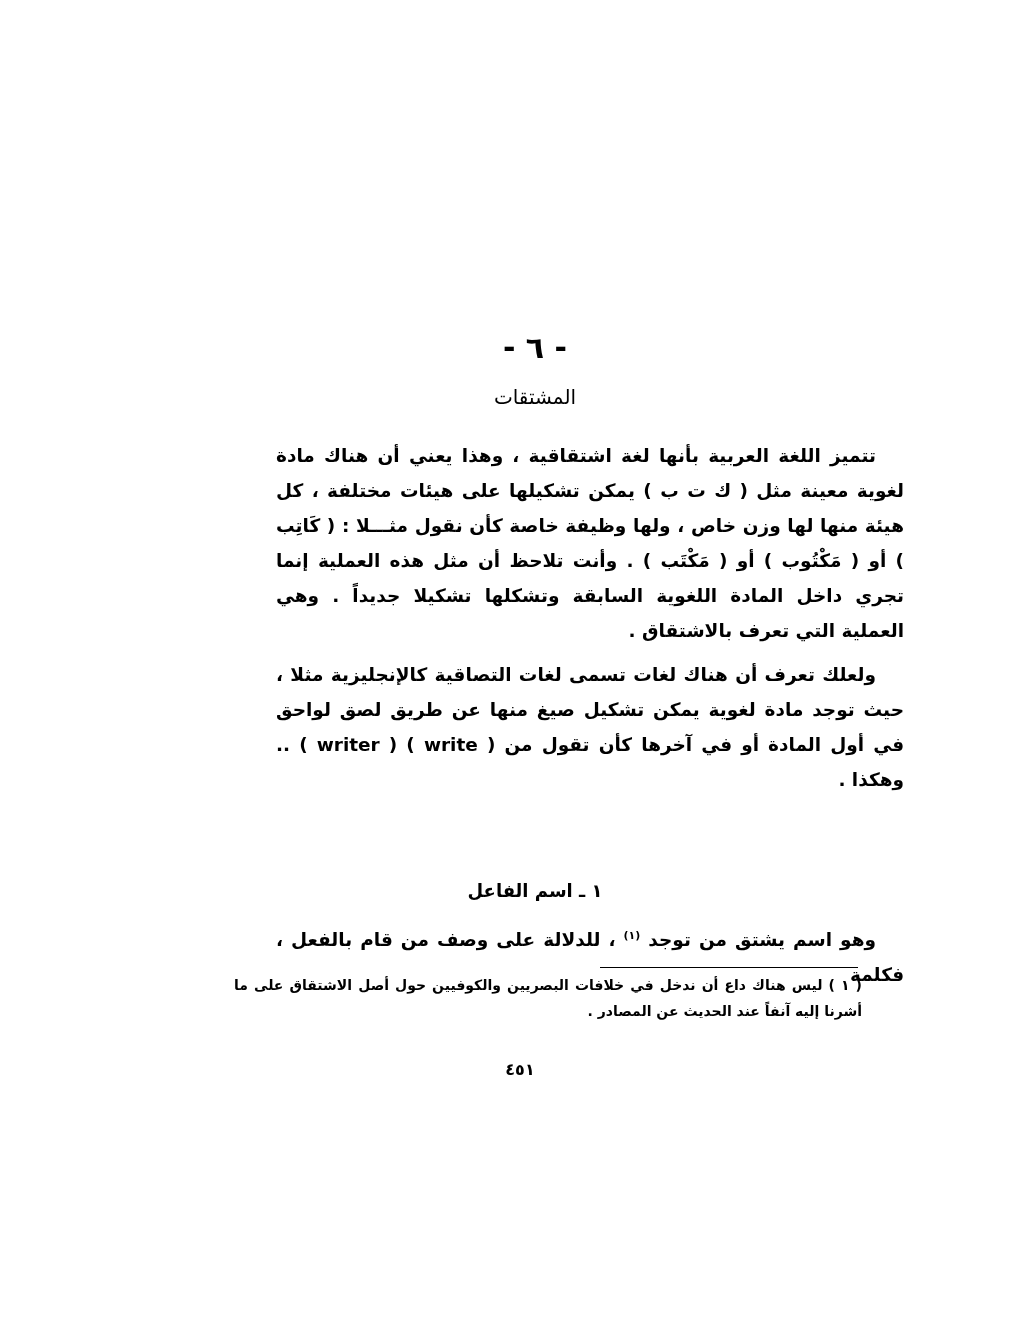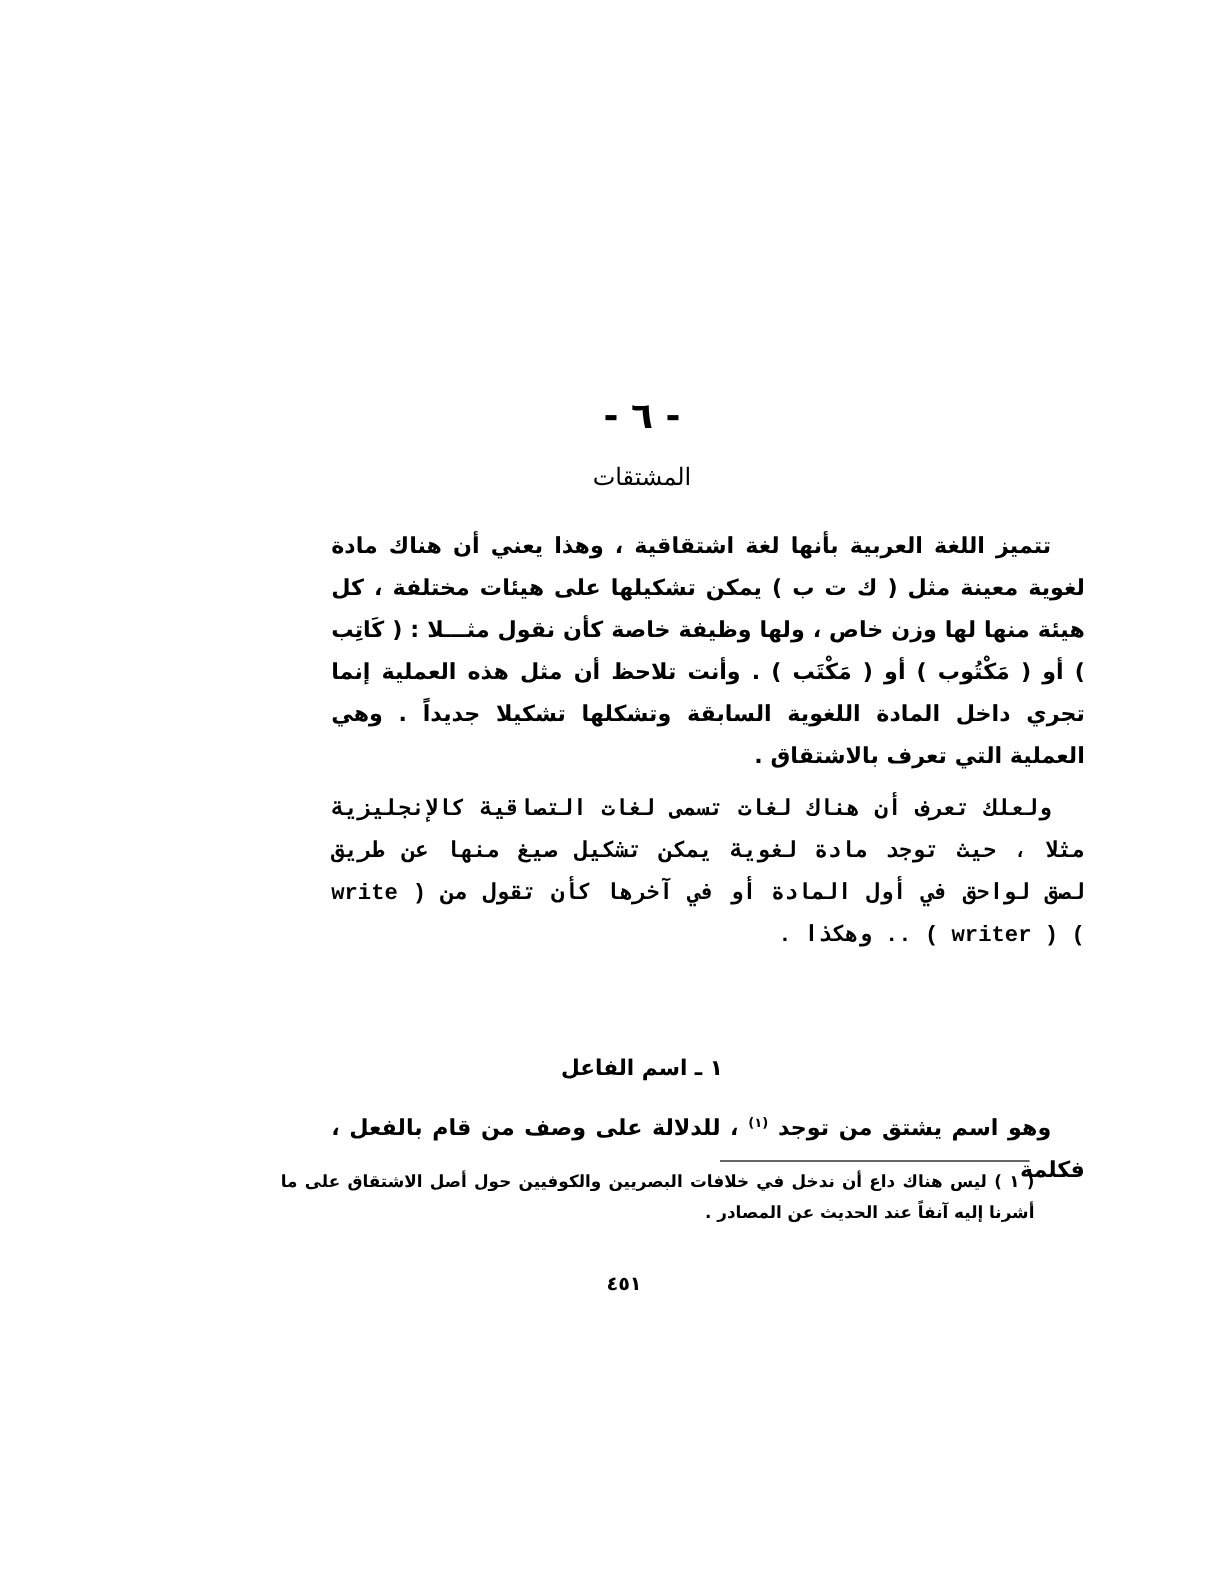--- a/index.html
+++ b/index.html
@@ -48,21 +48,21 @@
       font-size: 18.5px;
       line-height: 35px;
       font-weight: bold;
       margin-left: 28px;
     }
     .body-text p {
       margin: 0;
       text-indent: 28px;
     }
     #para1 { top: 438px; }
-    #para2 { top: 657px; font-family: Liberation Mono, monospace; }
+    #para2 { top: 657px; }
     #para3 { top: 767px; }
     .section-heading {
       position: absolute;
       top: 880px;
       left: 0; width: 1070px;
       text-align: center;
       direction: rtl;
       font-size: 18px;
       font-weight: bold;
     }

